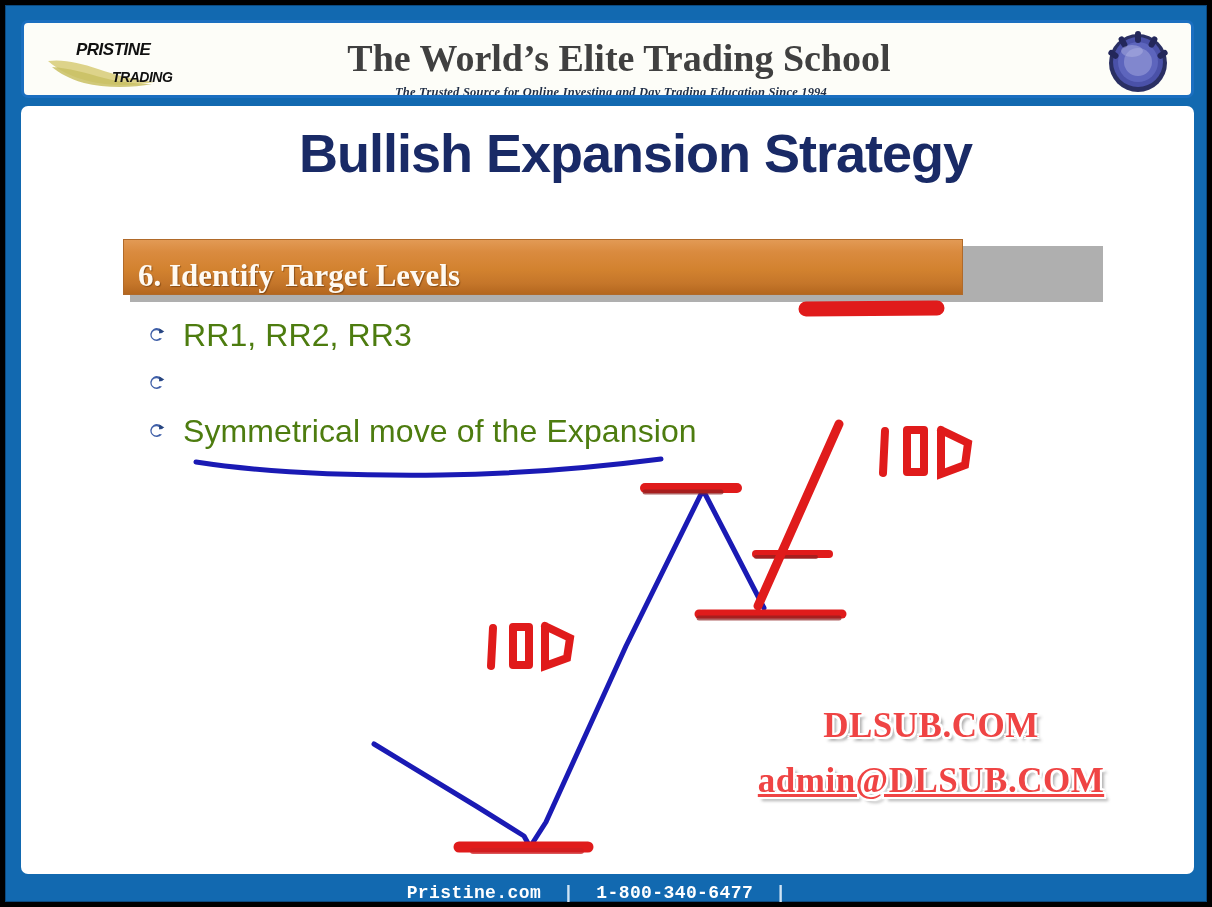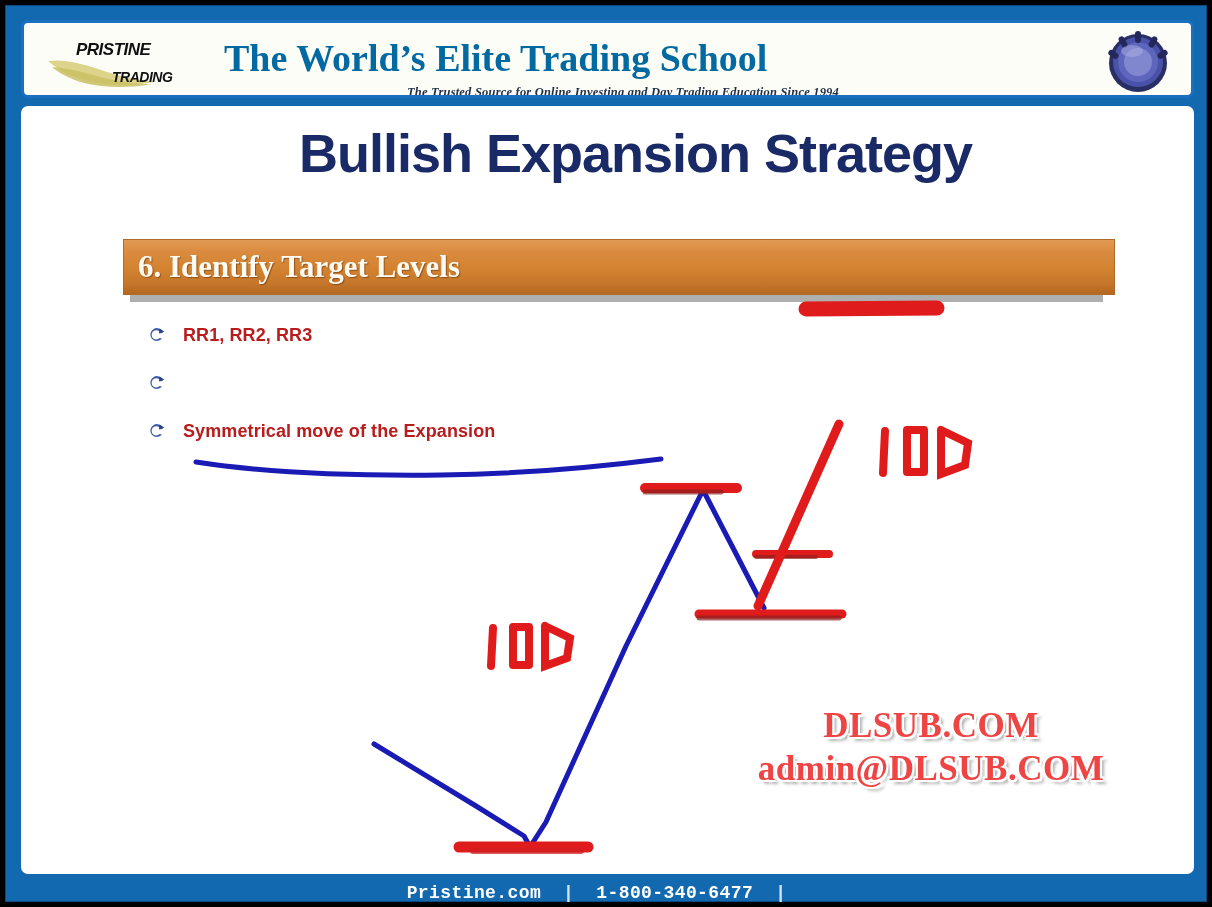--- a/index.html
+++ b/index.html
@@ -87,32 +87,32 @@
     text-align: left;
     padding-left: 44px;
     margin-top: 12px;
   }
 
   .header-title {
     position: absolute;
     left: 200px;
     top: 16px;
     width: 790px;
-    text-align: left;
-    color: #0369a1;
+    text-align: center;
+    color: #404040;
     font-family: "Liberation Serif", serif;
     font-weight: bold;
     font-size: 38px;
     letter-spacing: 0px;
     line-height: 1;
     white-space: nowrap;
   }
   .header-sub {
     position: absolute;
-    left: 204px;
+    left: 192px;
     top: 62px;
     width: 790px;
     text-align: center;
     color: #1f2d45;
     font-family: "Liberation Serif", serif;
     font-weight: bold;
     font-style: italic;
     font-size: 12.5px;
     letter-spacing: 0.2px;
     white-space: nowrap;
@@ -167,28 +167,28 @@
     top: 7px;
     width: 973px;
     height: 56px;
     background: #6d6d6d;
     opacity: 0.55;
   }
   .section-bar {
     position: absolute;
     left: 0px;
     top: 0px;
-    width: 992px;
+    width: 840px;
     height: 56px;
     background: linear-gradient(to bottom,
         #e29a55 0%, #da8b3f 22%, #d2822f 55%, #c5762a 80%, #b4671f 100%);
     border: 1px solid #b06a2a;
     box-sizing: border-box;
     display: flex;
-    align-items: center;
+    align-items: flex-end;
   }
   .section-bar-label {
     color: #fffaf2;
     font-family: "Liberation Serif", serif;
     font-weight: bold;
     font-size: 31px;
     padding-left: 14px;
     text-shadow: 1px 1px 1px rgba(90,45,10,0.55);
     white-space: nowrap;
   }
@@ -208,24 +208,24 @@
   }
   .bullet-marker {
     width: 28px;
     height: 24px;
     flex: 0 0 28px;
     display: flex;
     align-items: center;
     justify-content: center;
   }
   .bullet-text {
-    color: #b91c1c;
+    color: #4d7c0f;
     font-family: "Liberation Sans", sans-serif;
-    font-size: 18px;
-    font-weight: bold;
+    font-size: 32px;
+    font-weight: normal;
     letter-spacing: 0.1px;
     white-space: nowrap;
     padding-left: 12px;
   }
 
   
   .draw-layer {
     position: absolute;
     left: 0; top: 0;
     width: 1173px;
@@ -253,27 +253,28 @@
       -2px -2px 0 #ffffff,  2px -2px 0 #ffffff,
       -2px  2px 0 #ffffff,  2px  2px 0 #ffffff,
        0px -2px 0 #ffffff,  0px  2px 0 #ffffff,
       -2px  0px 0 #ffffff,  2px  0px 0 #ffffff,
        4px 4px 3px rgba(80,80,80,0.45);
   }
   .watermark .wm2 {
     display: block;
     font-size: 35px;
     letter-spacing: 0.5px;
-    margin-top: 4px;
+    margin-top: 16px;
     text-shadow:
       -2px -2px 0 #ffffff,  2px -2px 0 #ffffff,
       -2px  2px 0 #ffffff,  2px  2px 0 #ffffff,
        0px -2px 0 #ffffff,  0px  2px 0 #ffffff,
       -2px  0px 0 #ffffff,  2px  0px 0 #ffffff,
        4px 4px 3px rgba(80,80,80,0.45);
+    text-decoration: underline;
   }
 
   
   .footer {
     position: absolute;
     left: 15px;
     top: 872px;
     width: 1173px;
     height: 30px;
     display: flex;

